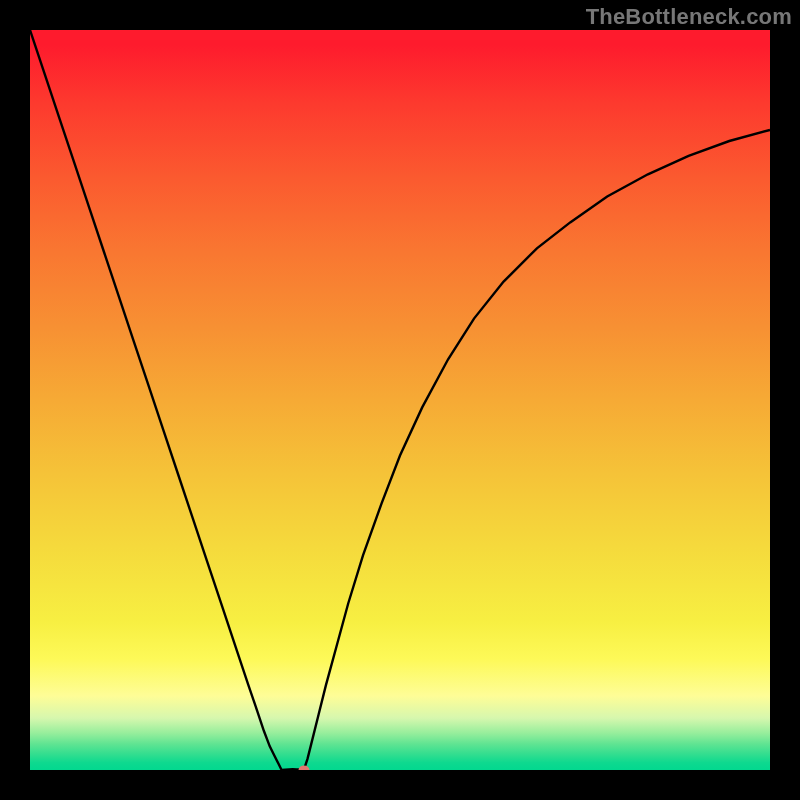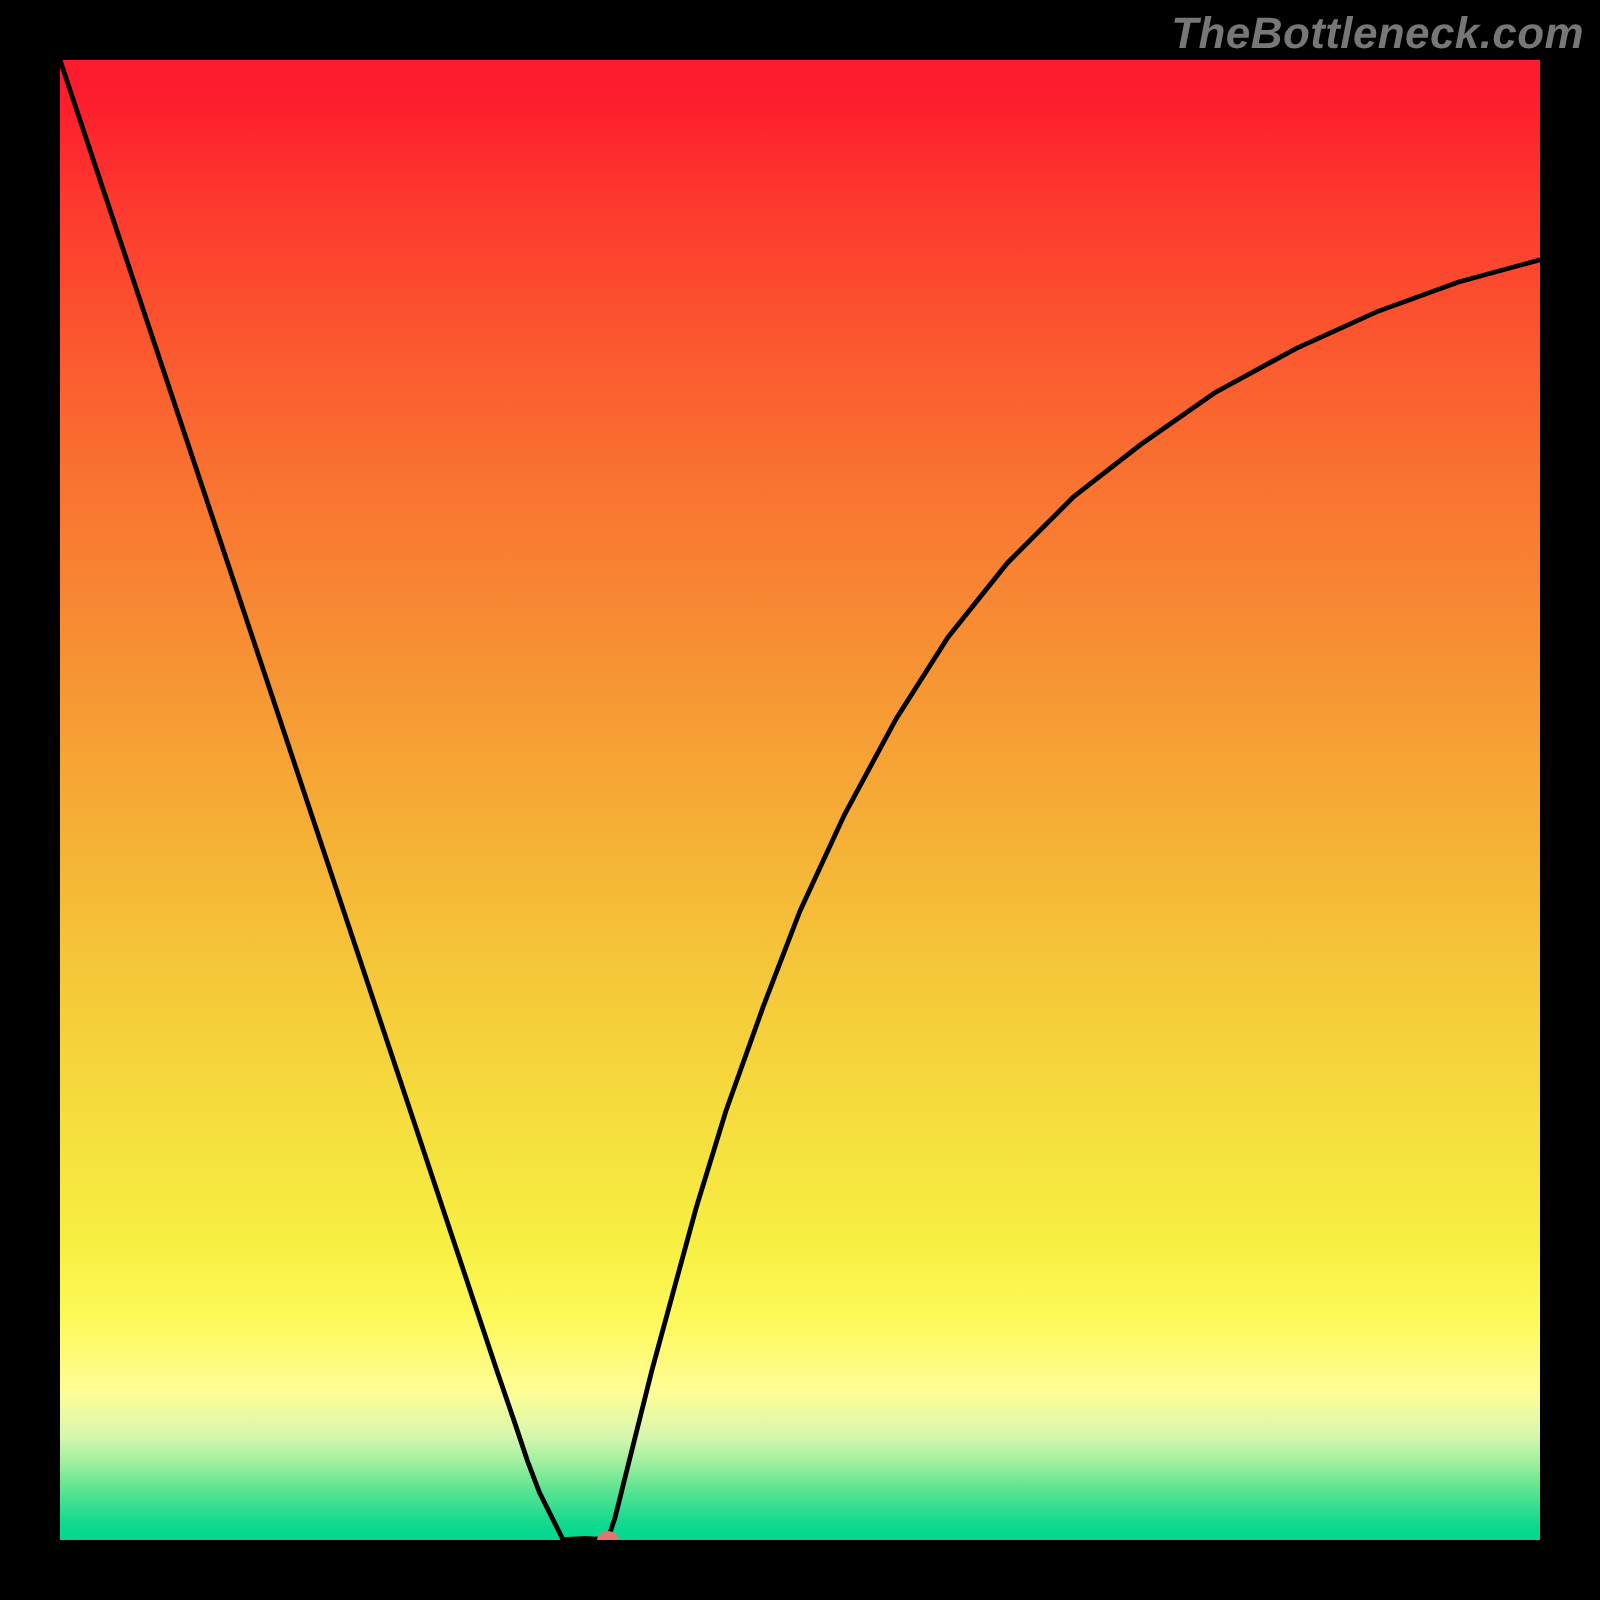--- a/index.html
+++ b/index.html
@@ -19,21 +19,20 @@
   }
   .watermark {
     position: absolute;
     top: 4px;
     right: 8px;
     color: #777;
     font-size: 22px;
     font-weight: 600;
     letter-spacing: 0.2px;
     z-index: 20;
-    font-style: italic;
   }
   .plot {
     position: absolute;
     left: 30px;
     top: 30px;
     width: 740px;
     height: 740px;
     overflow: hidden;
   }
   .gradient {

